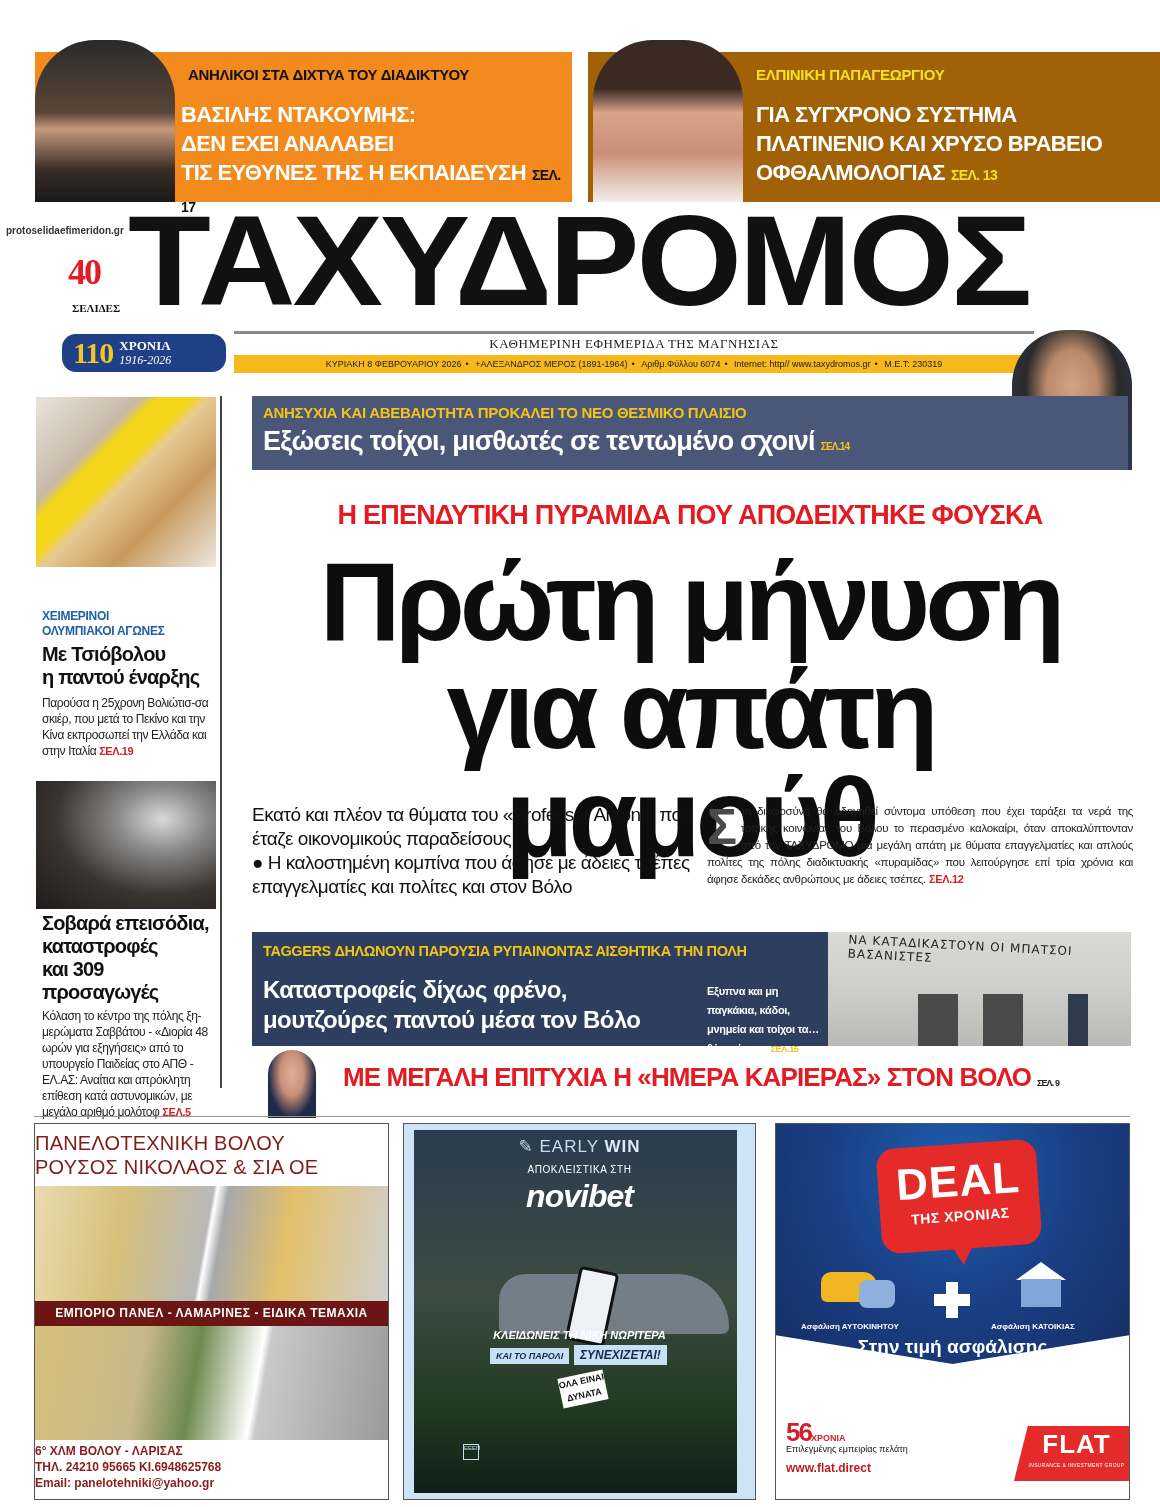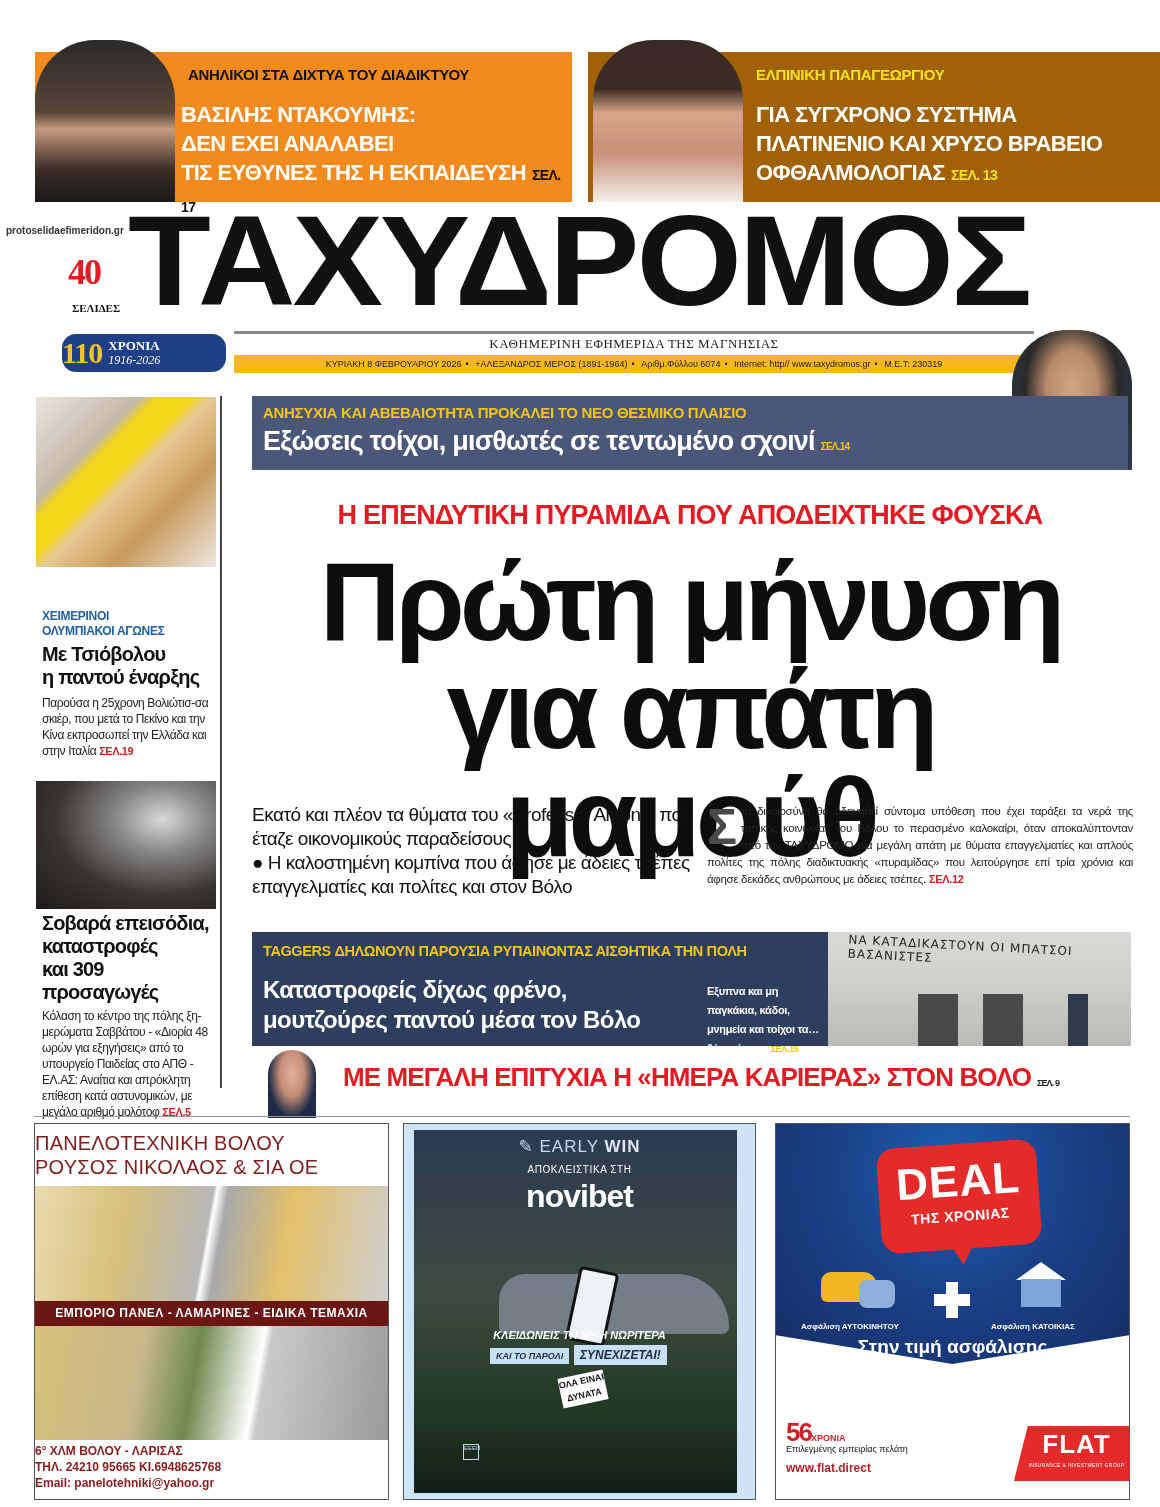--- a/index.html
+++ b/index.html
@@ -16,21 +16,21 @@
   .teaser-blue .photo { left: 5px; background: linear-gradient(180deg,#3a2a24 0%,#3b2a22 30%,#d8a48a 45%,#c98f78 70%,#f4eee8 100%); width: 150px; }
   .teaser .kicker { position: absolute; font-size: 15px; font-weight: bold; letter-spacing: -0.3px; }
   .teaser .head { position: absolute; font-size: 22px; font-weight: bold; color: #fff; line-height: 29px; letter-spacing: -0.6px; }
   .teaser .page { font-size: 14px; font-weight: bold; margin-left: 6px; margin-top: 21px; }
 
   
   .source-label { left: 6px; top: 225px; font-size: 10px; font-weight: bold; color: #333; }
   .pages-num { left: 68px; top: 254px; font-size: 36px; font-weight: 900; color: #e31b23; letter-spacing: -2px; line-height: 36px; font-family: "Liberation Serif", serif; }
   .pages-label { left: 72px; top: 302px; font-size: 11px; font-weight: bold; font-family: "Liberation Serif", serif; color: #111; }
   .logo { left: 128px; top: 196px; font-size: 128px; font-weight: bold; letter-spacing: -3px; line-height: 130px; color: #111; transform: scaleX(1.06); transform-origin: left top; white-space: nowrap; }
-  .anniv { left: 62px; top: 334px; width: 164px; height: 38px; background: #1f3f86; border-radius: 14px; display: flex; align-items: center; padding-left: 0; }
+  .anniv { left: 62px; top: 334px; width: 164px; height: 38px; background: #1f3f86; border-radius: 14px; display: flex; align-items: center; padding-left: 11px; }
   .anniv .num { font-size: 30px; font-weight: 900; color: #f3c42a; letter-spacing: -1px; font-family: "Liberation Serif", serif; }
   .anniv .txt { margin-left: 6px; color: #fff; font-family: "Liberation Serif", serif; line-height: 14px; }
   .anniv .txt .a { font-size: 13px; font-weight: bold; display: block; }
   .anniv .txt .b { font-size: 12px; font-style: italic; display: block; }
   .rule-gray { left: 234px; top: 331px; width: 800px; height: 3px; background: #8a8a8a; }
   .subtitle { left: 234px; top: 336px; width: 800px; text-align: center; font-family: "Liberation Serif", serif; font-size: 13px; letter-spacing: 0.5px; color: #222; }
   .dateline { left: 234px; top: 355px; width: 800px; height: 18px; background: #f6b81b; text-align: center; font-size: 9px; line-height: 18px; color: #222; white-space: nowrap; }
   .dateline span { margin: 0 4px; }
 
   .head-photo-r { left: 1012px; top: 330px; width: 120px; height: 140px; background: radial-gradient(ellipse at 50% 40%, #d3a585 0%, #b98a6a 30%, #2a2a2a 55%, #2c3c55 100%); border-radius: 55px 55px 0 0; }
@@ -77,21 +77,21 @@
   .ad1 .t { position: absolute; left: 0; width: 100%; text-align: left; font-weight: normal; color: #7f1d1d; font-size: 20px; letter-spacing: 0.2px; }
   .ad1 .img1 { position: absolute; left: 0; top: 62px; width: 100%; height: 115px; background: linear-gradient(100deg,#e9dbb0 0%,#d6c07a 25%,#b8b8b8 48%,#fff 49%,#a7a9ab 52%,#e3c06a 70%,#cfcfcf 100%); }
   .ad1 .bar { position: absolute; left: 0; top: 177px; width: 100%; height: 25px; background: #6b1515; color: #fff; text-align: center; font-size: 12px; font-weight: bold; line-height: 25px; letter-spacing: 0.5px; }
   .ad1 .img2 { position: absolute; left: 0; top: 202px; width: 100%; height: 114px; background: linear-gradient(100deg,#d6c07a 0%,#c8b88a 30%,#6e8a4e 45%,#fff 62%,#c9c9c9 64%,#9a9a9a 100%); }
   .ad1 .info { position: absolute; left: 0; width: 100%; text-align: left; color: #8a1c1c; font-weight: bold; font-size: 12px; }
 
   .ad2 { left: 403px; width: 353px; background: linear-gradient(180deg,#2b3a50 0%,#3c4c42 45%,#233a22 75%,#0f1e16 100%); }
   .ad2 .early { position: absolute; left: 0; width: 100%; top: 12px; text-align: center; color: #c6dbef; font-size: 17px; letter-spacing: 1px; }
   .ad2 .early b { color: #dceaf7; }
   .ad2 .excl { position: absolute; left: 0; width: 100%; top: 40px; text-align: center; color: #fff; font-size: 10px; letter-spacing: 0.6px; }
-  .ad2 .brand { position: absolute; left: 0; width: 100%; top: 54px; text-align: center; color: #fff; font-size: 32px; font-weight: bold; letter-spacing: -1px; }
+  .ad2 .brand { position: absolute; left: 0; width: 100%; top: 54px; text-align: center; color: #fff; font-size: 32px; font-weight: bold; font-style: italic; letter-spacing: -1px; }
   .ad2 .car { position: absolute; left: 95px; top: 150px; width: 230px; height: 60px; background: #7e8794; border-radius: 30px 60px 8px 8px; opacity: 0.85; }
   .ad2 .phone { position: absolute; left: 168px; top: 145px; width: 40px; height: 75px; background: #eef2f6; border: 3px solid #111; border-radius: 5px; transform: rotate(12deg); }
   .ad2 .lock { position: absolute; left: 0; width: 100%; top: 205px; text-align: center; color: #fff; font-size: 11px; font-style: italic; font-weight: bold; }
   .ad2 .pill1 { position: absolute; left: 86px; top: 224px; background: #c6e0f5; color: #1b2a44; font-size: 9px; font-weight: bold; font-style: italic; padding: 3px 6px; }
   .ad2 .pill2 { position: absolute; left: 170px; top: 221px; background: #c6e0f5; color: #1b2a44; font-size: 12px; font-weight: bold; font-style: italic; padding: 3px 6px; }
   .ad2 .stamp { position: absolute; left: 156px; top: 250px; width: 46px; height: 30px; background: #fff; color: #111; font-size: 9px; font-weight: 900; text-align: center; line-height: 14px; transform: rotate(-12deg); }
   .ad2 .badge { position: absolute; left: 59px; top: 320px; width: 16px; height: 16px; border: 1px solid #c6dbef; color: #c6dbef; font-size: 6px; text-align: center; line-height: 7px; }
   .ad2 .frame { position: absolute; inset: 0; border: 6px solid #cde4f6; border-right-width: 18px; border-left-width: 10px; pointer-events: none; }
 
   .ad3 { left: 775px; width: 355px; background: #fff; }

